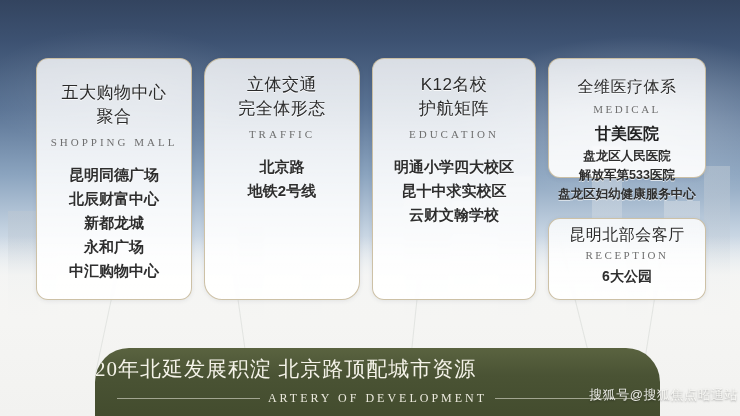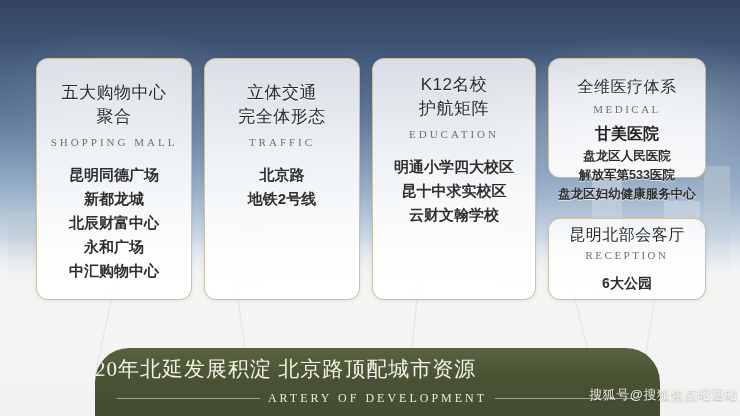--- a/index.html
+++ b/index.html
@@ -79,31 +79,31 @@
   .c-lead{
     color:#222;
     font-weight:bold;
     font-size:16px;
     line-height:22px;
     margin-bottom:2px;
   }
   .c-item.small{font-size:12.5px;line-height:19px;font-weight:bold;color:#2e2e2e;}
 
   #card1{left:36px;top:58px;width:156px;height:242px;padding-top:22px;}
-  #card2{left:204px;top:58px;width:156px;height:242px;padding-top:22px;}
+  #card2{left:204px;top:58px;width:156px;height:242px;padding-top:14px;border-radius:18px;}
   #card3{left:372px;top:58px;width:164px;height:242px;padding-top:14px;}
   #card4{left:548px;top:58px;width:158px;height:120px;padding-top:16px;}
   #card5{left:548px;top:218px;width:158px;height:82px;padding-top:4px;}
 
   #card4 .c-title{font-size:16px;}
   #card4 .c-sub{letter-spacing:2.5px;margin-top:4px;}
   #card4 .c-items{margin-top:7px;}
   #card5 .c-title{font-size:16px;}
   #card5 .c-sub{margin-top:2px;letter-spacing:2.5px;}
-  #card5 .c-items{margin-top:12px;}
+  #card5 .c-items{margin-top:5px;}
   #card5 .c-item{font-size:14px;line-height:18px;}
 
   
   .banner{
     position:absolute;left:95px;top:348px;width:565px;height:68px;
     background:linear-gradient(180deg,#5a6340 0%,#4a5334 40%,#434c2e 100%);
     border-top-left-radius:34px;
     border-top-right-radius:34px;
     overflow:hidden;
   }
@@ -166,22 +166,22 @@
     <div class="vein" style="left:560px;top:5px;width:1px;height:140px;transform:rotate(-14deg);"></div>
     <div class="vein" style="left:660px;top:25px;width:1px;height:120px;transform:rotate(9deg);"></div>
   </div>
 
   <div class="card" id="card1">
     <div class="c-title">五大购物中心
 聚合</div>
     <div class="c-sub">SHOPPING MALL</div>
     <div class="c-items">
       <div class="c-item">昆明同德广场</div>
+      <div class="c-item">北辰财富中心</div>
       <div class="c-item">新都龙城</div>
-      <div class="c-item">北辰财富中心</div>
       <div class="c-item">永和广场</div>
       <div class="c-item">中汇购物中心</div>
     </div>
   </div>
 
   <div class="card" id="card2">
     <div class="c-title">立体交通
 完全体形态</div>
     <div class="c-sub">TRAFFIC</div>
     <div class="c-items">

